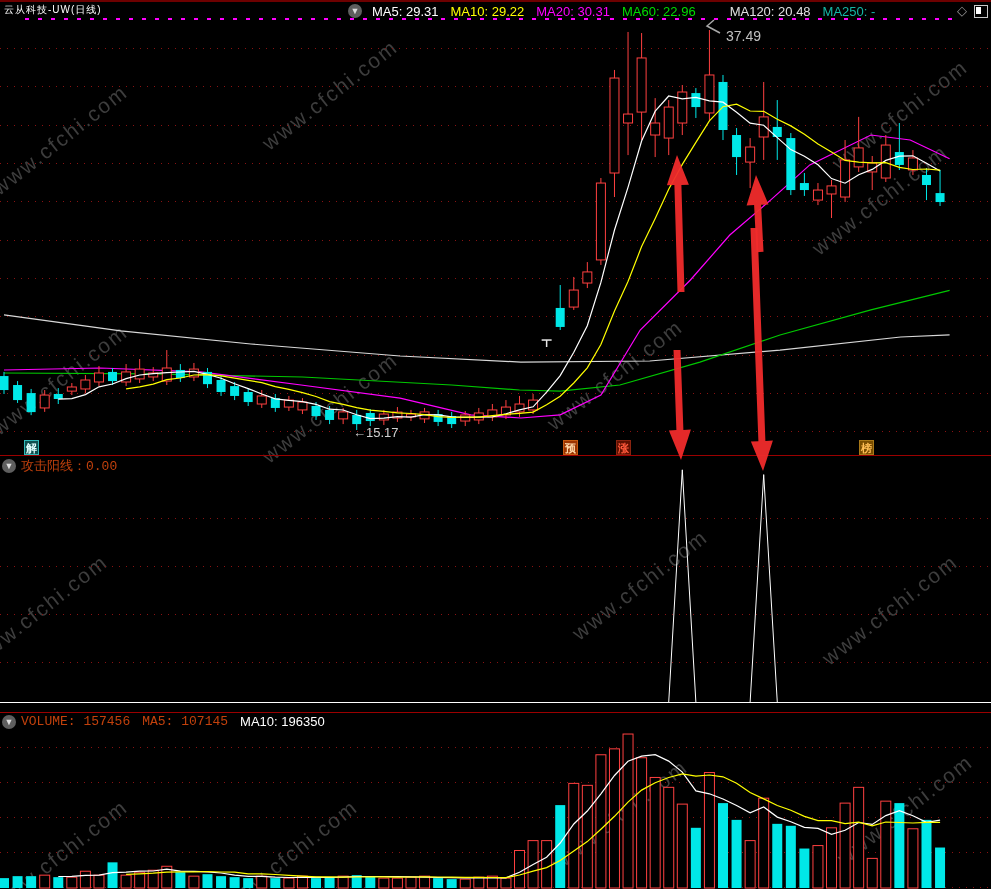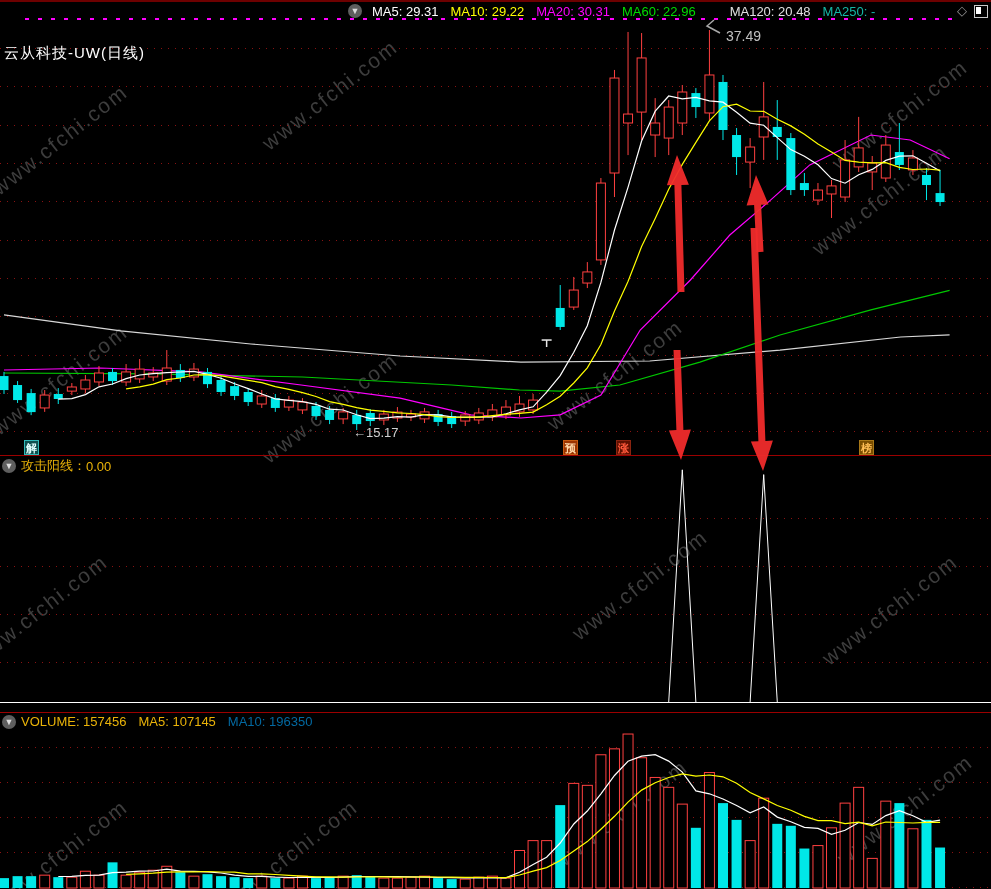--- a/index.html
+++ b/index.html
@@ -6,33 +6,33 @@
   body{width:991px;height:889px;position:relative;overflow:hidden;
        font-family:"Liberation Sans",sans-serif;}
   #topborder{position:absolute;left:0;top:0;width:991px;height:2px;background:#6d0000;z-index:4;}
   #wm{position:absolute;left:0;top:0;width:991px;height:889px;z-index:1;}
   #wm span{position:absolute;color:#3d3d3d;font-size:21px;letter-spacing:2px;
            transform:translate(-50%,-50%) rotate(-38deg);white-space:nowrap;}
   #chart{position:absolute;left:0;top:0;z-index:2;}
   svg text{font-family:"Liberation Sans",sans-serif;}
   .row{position:absolute;left:0;display:flex;align-items:center;z-index:5;font-size:13px;color:#fff;}
   #hdr{top:2px;height:18px;width:991px;}
-  #hdr .title{position:absolute;left:4px;top:1px;font-size:15px;color:#fff;letter-spacing:1px;white-space:nowrap;margin-top:41px;}
+  #hdr .title{position:absolute;left:4px;top:1px;font-size:10px;color:#fff;letter-spacing:1px;white-space:nowrap;}
   .cir{display:inline-block;width:14px;height:14px;border-radius:50%;background:#5e5e5e;
        color:#dcdcdc;font-size:9px;line-height:14px;text-align:center;}
   #hdr .cir{position:absolute;left:348px;top:2px;}
   #malabels{position:absolute;left:372px;top:2px;display:flex;gap:12px;white-space:nowrap;justify-content:flex-end;}
   #hdricons{position:absolute;right:3px;top:2px;display:flex;gap:7px;align-items:center;}
   .diamond{color:#9a9a9a;font-size:13px;line-height:14px;}
   .winicon{display:inline-block;width:12px;height:11px;border:1px solid #c8c8c8;position:relative;}
   .winicon i{position:absolute;left:1px;top:1px;width:5px;height:7px;background:#fff;}
   #indrow{top:457px;}
   #volrow{top:714px;}
   #indrow .cir,#volrow .cir{margin:0 5px 0 2px;}
-  .ylw{color:#0369a1;} .wht{color:#eab308;}
+  .ylw{color:#ffffff;} .wht{color:#c2410c;font-family:Liberation Mono, monospace;}
   .badge{position:absolute;top:440px;width:15px;height:15px;z-index:6;
          font-weight:bold;font-size:11px;line-height:15px;text-align:center;box-sizing:border-box;}
 </style>
 </head>
 <body>
 
 <div id="topborder"></div>
 <div id="wm">
     <span style="left: 60px; top: 140px;">www.cfchi.com</span>
     <span style="left: 330px; top: 95px;">www.cfchi.com</span>

